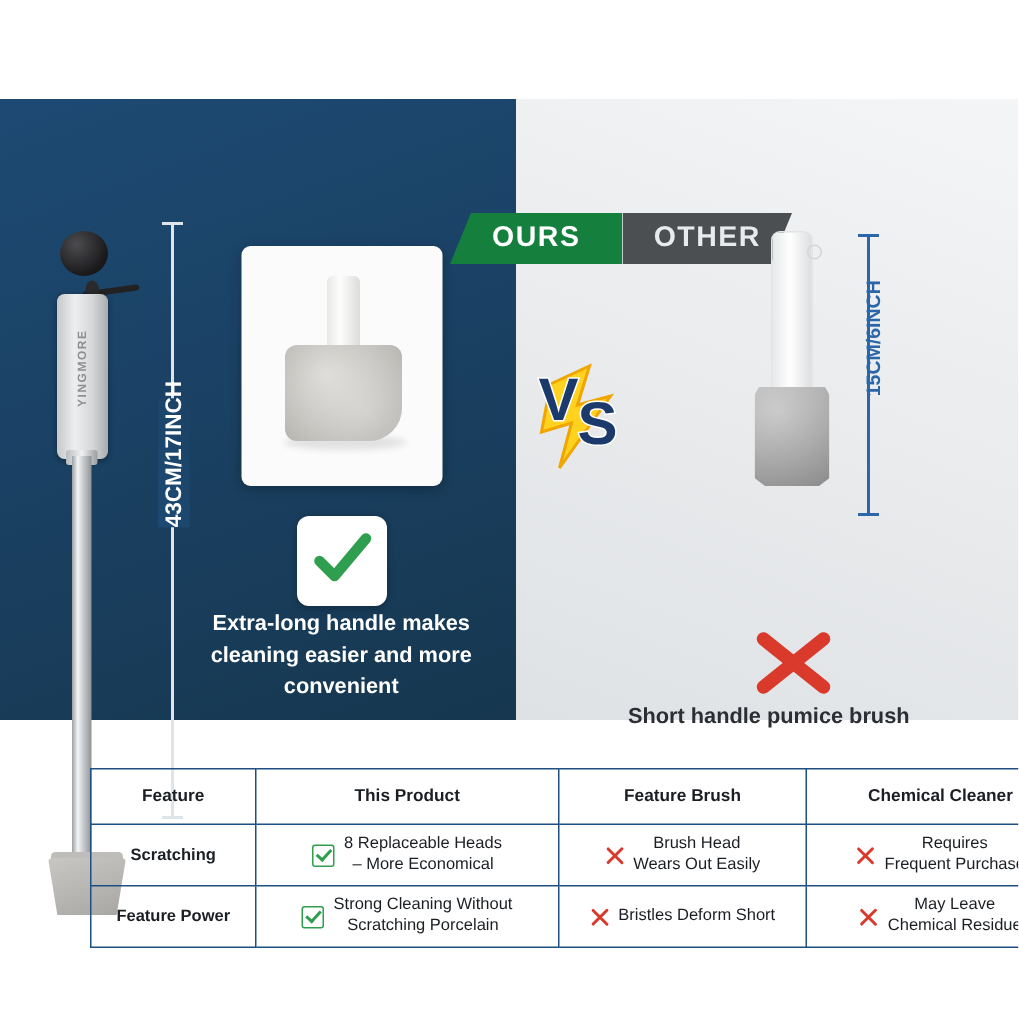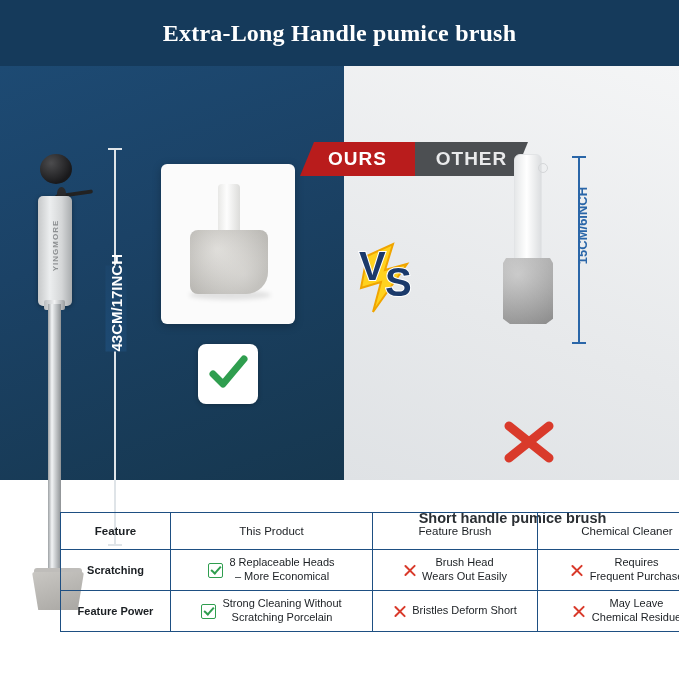--- a/index.html
+++ b/index.html
@@ -29,21 +29,21 @@
   .left-panel{
     position:absolute;left:0;top:0;width:344px;height:414px;
     background:linear-gradient(160deg,#1d4a73 0%,#1b4266 40%,#16374f 100%);
   }
   .right-panel{
     position:absolute;left:344px;top:0;width:335px;height:414px;
     background:linear-gradient(200deg,#f4f5f6 0%,#e7e9eb 60%,#dfe2e5 100%);
   }
   .ours-tab{
     position:absolute;left:300px;top:76px;width:115px;height:34px;
-    background:#b91c1c;
+    background:#15803d;
     clip-path:polygon(14px 0,100% 0,100% 100%,0 100%);
     display:flex;align-items:center;justify-content:center;
     color:#fff;font-size:19px;font-weight:bold;letter-spacing:1px;
   }
   .other-tab{
     position:absolute;left:415px;top:76px;width:113px;height:34px;
     background:#4c4f52;
     clip-path:polygon(0 0,100% 0,calc(100% - 14px) 100%,0 100%);
     display:flex;align-items:center;justify-content:center;
     color:#e9eaeb;font-size:19px;font-weight:bold;letter-spacing:1px;
@@ -130,37 +130,37 @@
   .dim-right{position:absolute;left:572px;top:90px;width:14px;height:188px;}
   .dim-right .bar{position:absolute;left:6px;top:0;width:2px;height:188px;background:#2a66a8;}
   .dim-right .cap-t{position:absolute;left:0;top:0;width:14px;height:2px;background:#2a66a8;}
   .dim-right .cap-b{position:absolute;left:0;bottom:0;width:14px;height:2px;background:#2a66a8;}
   .dim-right .lbl{position:absolute;left:-35px;top:62px;width:90px;text-align:center;
     transform:rotate(-90deg);color:#2a66a8;font-size:13px;font-weight:bold;}
 
   .red-x-badge{position:absolute;left:498px;top:352px;width:62px;height:48px;
     display:flex;align-items:center;justify-content:center;}
   .caption-right{
-    position:absolute;left:355px;top:444px;width:315px;text-align:center;
+    position:absolute;left:355px;top:404px;width:315px;text-align:center;
     color:#2b2f33;font-size:14.5px;font-weight:bold;
   }
 
   
   .table-wrap{position:absolute;left:22px;top:512px;width:636px;}
   table{border-collapse:collapse;width:636px;table-layout:fixed;margin-left:38px;}
   td{
     border:1px solid #1e4f82;
     font-size:11px;color:#1b1f23;text-align:center;vertical-align:middle;
     padding:4px 2px;height:32px;
   }
   .col1{width:105px;font-weight:bold;}
   .col2{width:197px;}
   .col3{width:160px;}
   .col4{width:174px;}
-  thead td{font-size:11.5px;font-weight:normal;height:28px;}
+  thead td{font-size:11.5px;font-weight:bold;height:28px;}
   .cell-flex{display:flex;align-items:center;justify-content:center;gap:6px;}
   .cell-text{text-align:center;line-height:1.25;}
   .mini-check{
     width:13px;height:13px;flex:0 0 13px;border:1.5px solid #2f9e4f;border-radius:2px;
     position:relative;background:#fff;
   }
   .mini-check:after{
     content:"";position:absolute;left:3.2px;top:.5px;width:4px;height:8px;
     border:solid #2f9e4f;border-width:0 2px 2px 0;transform:rotate(42deg);
   }
@@ -172,23 +172,20 @@
     background:#d93a2b;border-radius:1px;
   }
   .mini-x:before{transform:rotate(45deg);}
   .mini-x:after{transform:rotate(-45deg);}
 </style>
 </head>
 <body>
 
 <div id="page">
 
-  <div class="header">
-    <div class="header-title">Extra-Long Handle pumice brush</div>
-  </div>
 
   <div class="compare">
     <div class="left-panel"></div>
     <div class="right-panel"></div>
 
     <div class="ours-tab">
       <span>OURS</span>
     </div>
     <div class="other-tab">
       <span>OTHER</span>
@@ -218,20 +215,21 @@
       <div class="pc-shadow"></div>
       <div class="pc-head"></div>
     </div>
 
     <div class="check-badge">
       <svg width="40" height="40" viewBox="0 0 40 40">
         <path d="M5 20 L15 30 L36 5" stroke="#2f9e4f" stroke-width="7" fill="none" stroke-linecap="round" stroke-linejoin="round"></path>
       </svg>
     </div>
 
+    <div class="caption-left">Extra-long handle makes cleaning easier and more convenient</div>
 
     <div class="vs-wrap">
       <svg width="80" height="92" viewBox="0 0 80 92">
         <polygon points="16,30 42,18 34,44 56,38 22,86 30,56 10,62" fill="#ffd21f" stroke="#f0a500" stroke-width="2"></polygon>
         <text x="8" y="54" font-family="Liberation Sans, sans-serif" font-size="40" font-weight="bold" fill="#1b3a6b" stroke="#ffffff" stroke-width="2" paint-order="stroke">V</text>
         <text x="34" y="70" font-family="Liberation Sans, sans-serif" font-size="40" font-weight="bold" fill="#1b3a6b" stroke="#ffffff" stroke-width="2" paint-order="stroke">S</text>
       </svg>
     </div>
 
     <div class="short-brush">

